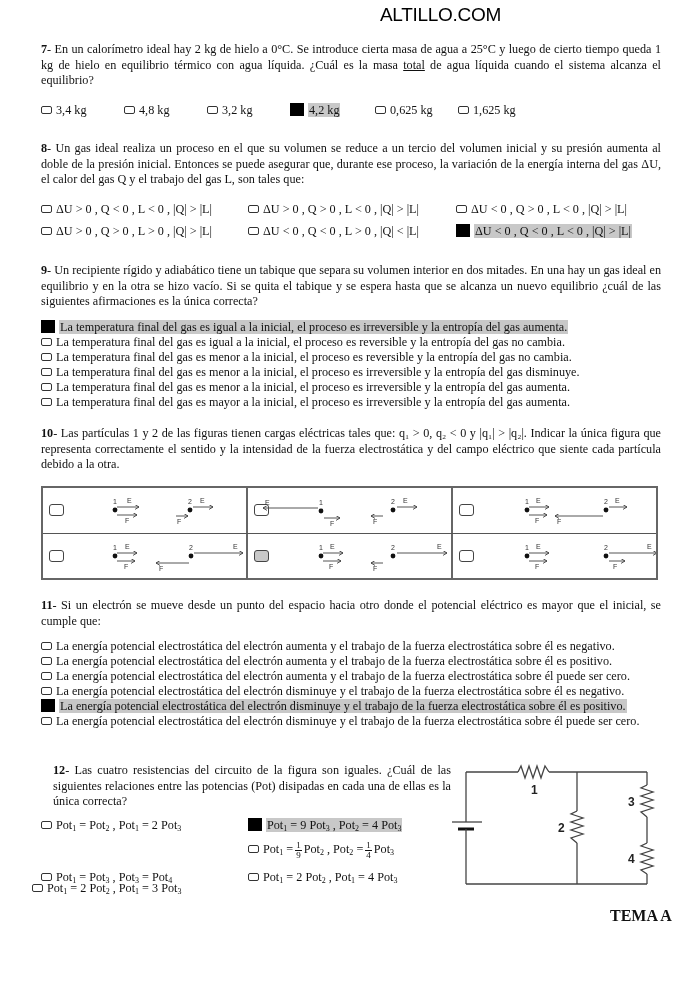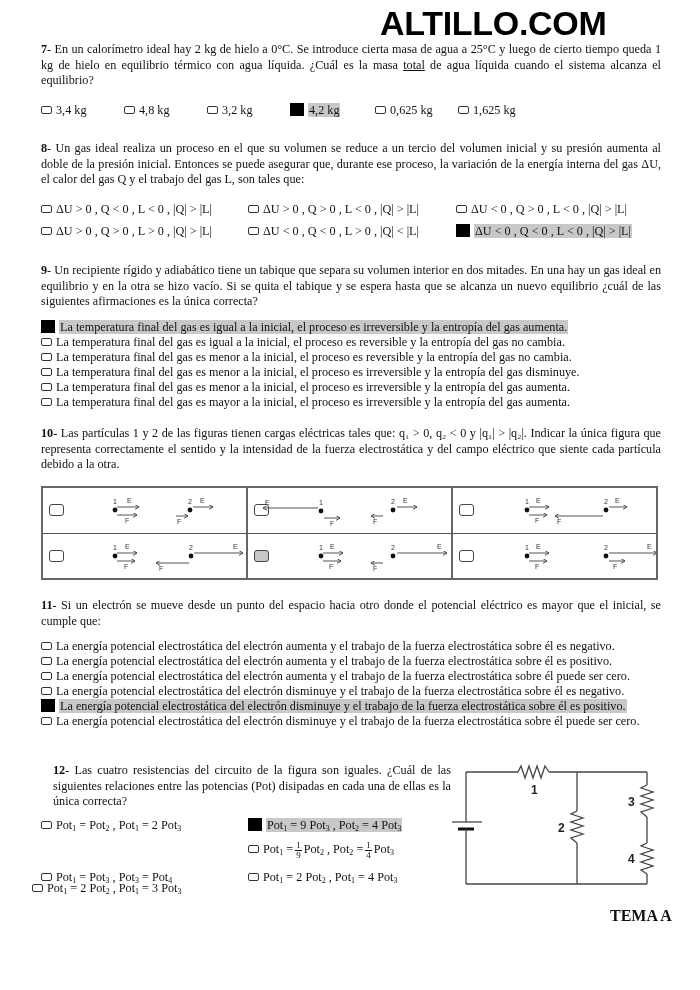--- a/index.html
+++ b/index.html
@@ -1,20 +1,20 @@
 <!DOCTYPE html>
 <html><head>
 <meta charset="utf-8">
 <style>
   html, body { margin:0; padding:0; background:#ffffff; }
   body { width:700px; height:990px; position:relative; overflow:hidden;
          font-family:"Liberation Serif", "DejaVu Serif", serif; color:#111; font-size:12.2px; }
   .abs { position:absolute; }
   .brand { position:absolute; left:380px; top:4px; font-family:"Liberation Sans", sans-serif;
-           font-weight:bold; font-size:34px; letter-spacing:-0.3px; color:#000; }
+           font-weight:normal; font-size:19px; letter-spacing:-0.3px; color:#000; }
   .q { position:absolute; left:41px; width:620px; line-height:15.5px; text-align:justify; }
   .qnum { font-weight:bold; }
   .u { text-decoration:underline; }
   .opt { position:absolute; white-space:nowrap; line-height:15px; }
   .cb { display:inline-block; width:11px; height:8px; border:1px solid #333; border-radius:2px;
         vertical-align:0px; margin-right:4px; box-sizing:border-box; }
   .cb.filled { background:#000; border-color:#000; width:14px; height:13px; border-radius:0; vertical-align:-2px; margin-right:4px; }
   .hl { background:#c8c8c8; padding:0 1px; }
   .list .opt { left:41px; }
   sub { font-size:8px; vertical-align:-2px; line-height:0; }

